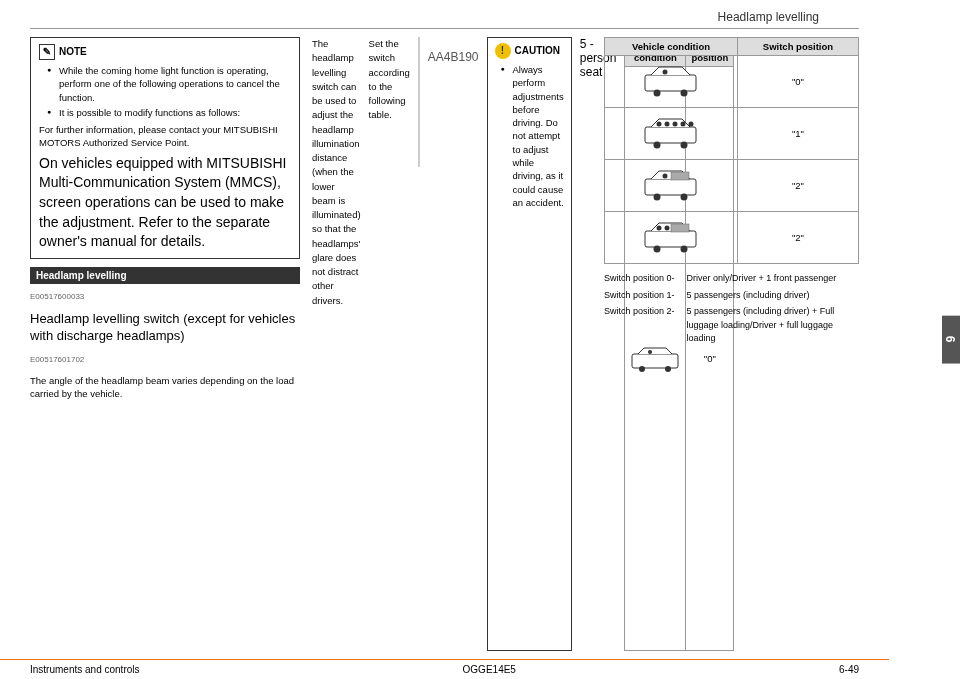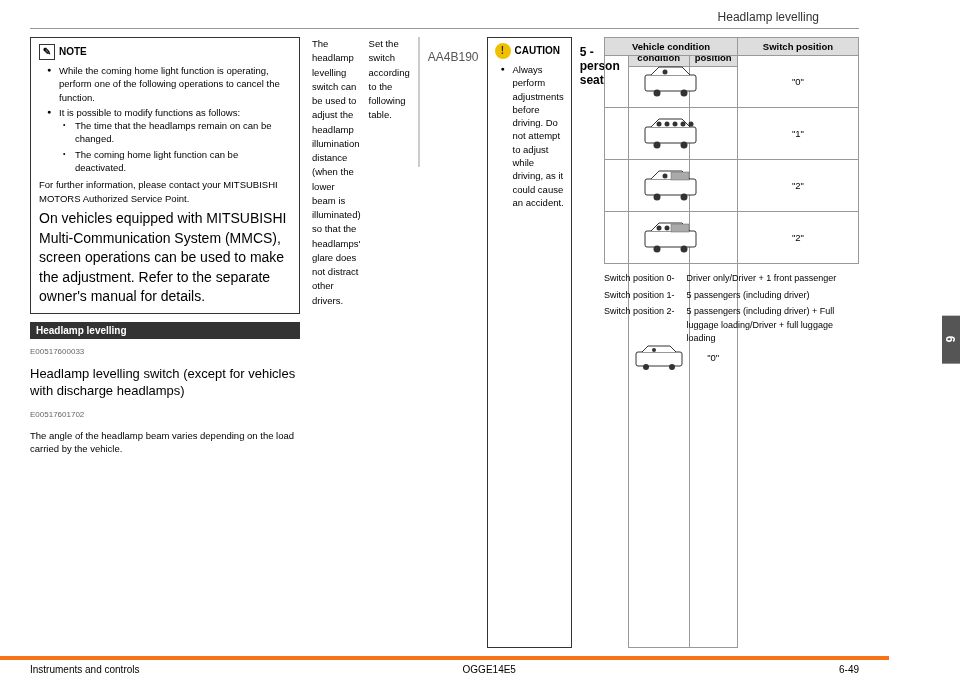--- a/index.html
+++ b/index.html
@@ -228,22 +228,22 @@
       content: "●";
       position: absolute;
       left: -4px;
       font-size: 7px;
       top: 1px;
     }
 
     
     .five-person-heading {
       font-size: 12px;
-      font-weight: bold;
-      margin-top: 8px;
+      font-weight: normal;
+      margin-top: 0;
     }
 
     
     .condition-table {
       border-collapse: collapse;
       width: 100%;
       font-size: 9.5px;
     }
 
     .condition-table th {
@@ -359,21 +359,21 @@
       writing-mode: vertical-rl;
       letter-spacing: 2px;
     }
 
     
     .page-footer {
       display: flex;
       justify-content: space-between;
       align-items: center;
       padding: 4px 30px;
-      border-top: 4px solid #f97316;
+      border-top: 1px solid #f97316;
       font-size: 10px;
       margin-top: auto;
     }
 
     .footer-center {
       text-align: center;
     }
 
     .footer-right {
       text-align: right;
@@ -407,24 +407,20 @@
         <div class="note-header">
           <span class="note-icon">✎</span>
           <span>NOTE</span>
         </div>
         <ul>
           <li>
             <span>While the coming home light function is operating, perform one of the following operations to cancel the function.</span>
           </li>
           <li>
             <span>It is possible to modify functions as follows:</span>
-            <ul class="sub-list">
-              <li>The time that the headlamps remain on can be changed.</li>
-              <li>The coming home light function can be deactivated.</li>
-            </ul>
           </li>
         </ul>
         <div style="margin-top:4px; font-size:9.5px; line-height:1.4;">For further information, please contact your MITSUBISHI MOTORS Authorized Service Point.</div>
         <div style="margin-top:4px; font-size:14px; line-height:1.4;">On vehicles equipped with MITSUBISHI Multi-Communication System (MMCS), screen operations can be used to make the adjustment. Refer to the separate owner's manual for details.</div>
       </div>
 
       <div class="section-heading-box">
         <span>Headlamp levelling</span>
       </div>
 

